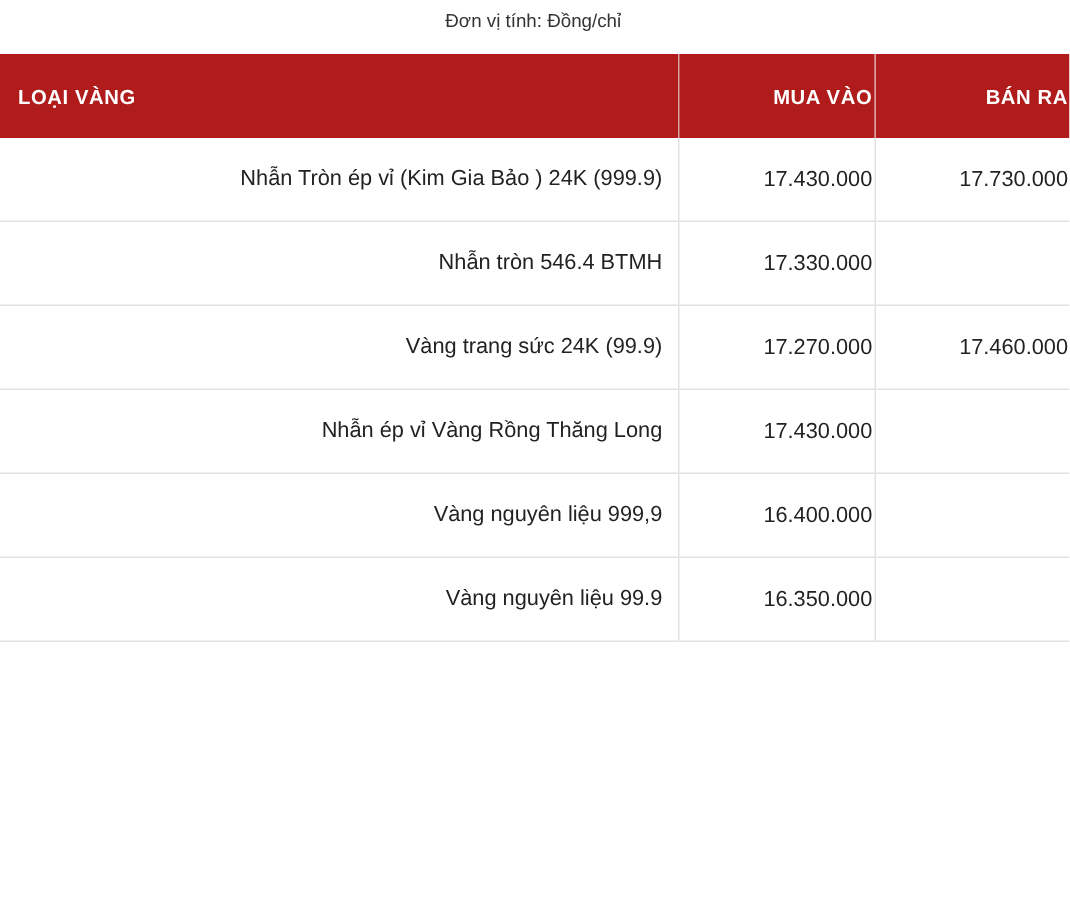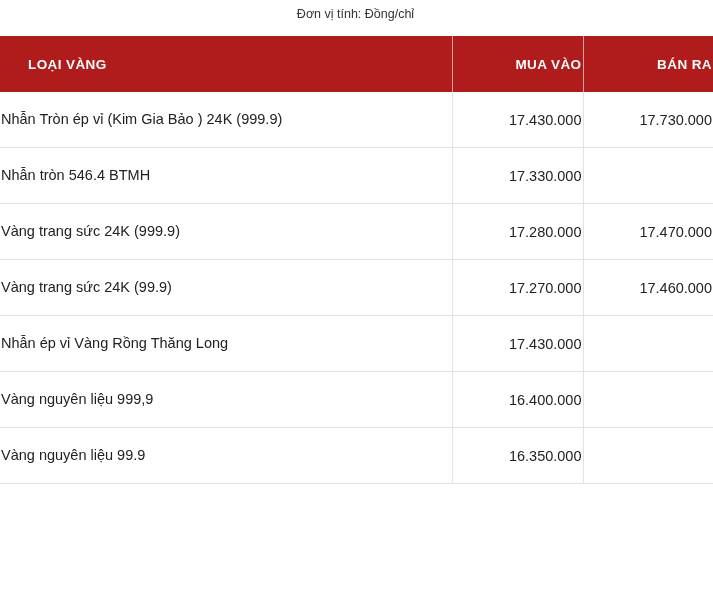--- a/index.html
+++ b/index.html
@@ -38,39 +38,39 @@
     letter-spacing: 0.4px;
     height: 54px;
     vertical-align: middle;
     border-right: 1px solid #d9a0a0;
   }
   table.gold-table thead th:last-child {
     border-right: none;
   }
   th.col-name {
     text-align: left;
-    padding-left: 28px;
+    padding-left: 12px;
   }
   th.col-buy, th.col-sell {
     text-align: right;
   }
   table.gold-table tbody td {
     height: 53px;
     font-size: 14.5px;
     color: #222222;
     border-bottom: 1px solid #e2e2e2;
     border-right: 1px solid #e2e2e2;
     vertical-align: middle;
     background: #ffffff;
   }
   table.gold-table tbody tr td:last-child {
     border-right: none;
   }
   td.name {
-    text-align: left;
+    text-align: right;
     padding-right: 10px;
     line-height: 19px;
   }
   td.num {
     text-align: right;
     font-size: 14px;
     color: #333333;
   }
   col.c-name { width: 452px; }
   col.c-buy  { width: 131px; }
@@ -101,25 +101,20 @@
         <td class="name">Nhẫn Tròn ép vỉ (Kim Gia Bảo ) 24K (999.9)</td>
         <td class="num">17.430.000</td>
         <td class="num">17.730.000</td>
       </tr>
       <tr>
         <td class="name">Nhẫn tròn 546.4 BTMH</td>
         <td class="num">17.330.000</td>
         <td class="num"></td>
       </tr>
       <tr>
-        <td class="name">Vàng trang sức 24K (999.9)</td>
-        <td class="num">17.280.000</td>
-        <td class="num">17.470.000</td>
-      </tr>
-      <tr>
         <td class="name">Vàng trang sức 24K (99.9)</td>
         <td class="num">17.270.000</td>
         <td class="num">17.460.000</td>
       </tr>
       <tr>
         <td class="name">Nhẫn ép vỉ Vàng Rồng Thăng Long</td>
         <td class="num">17.430.000</td>
         <td class="num"></td>
       </tr>
       <tr>

